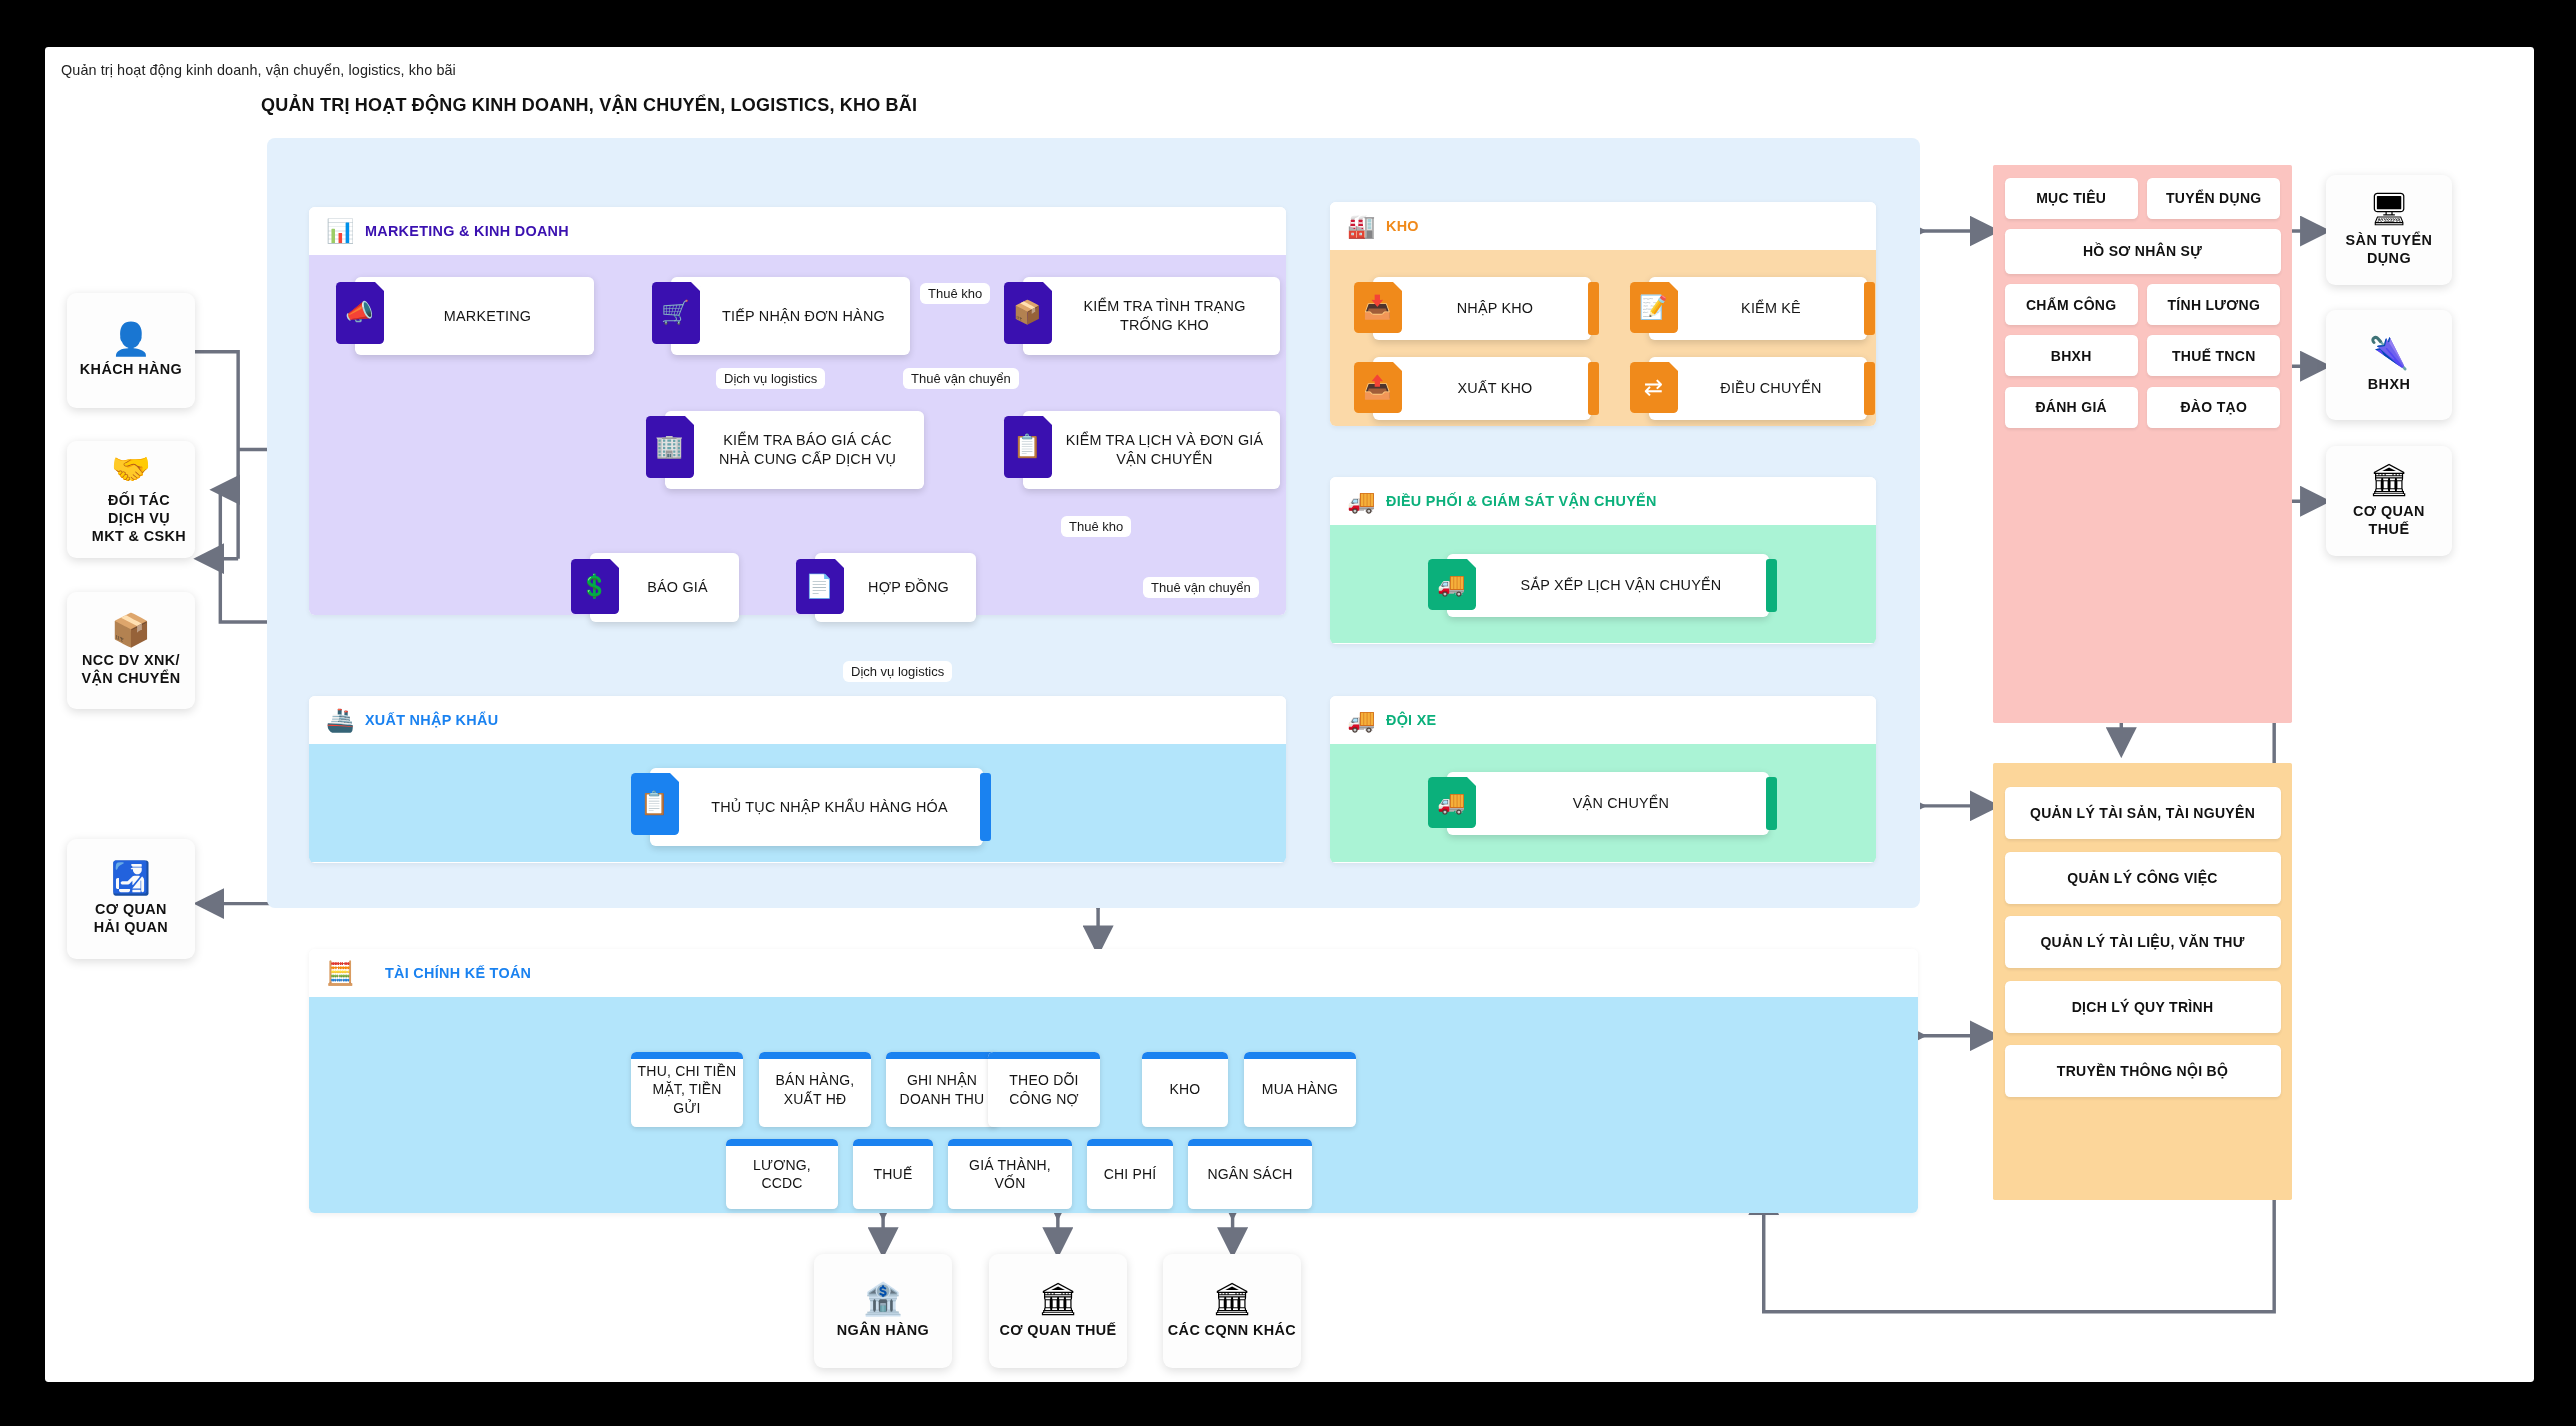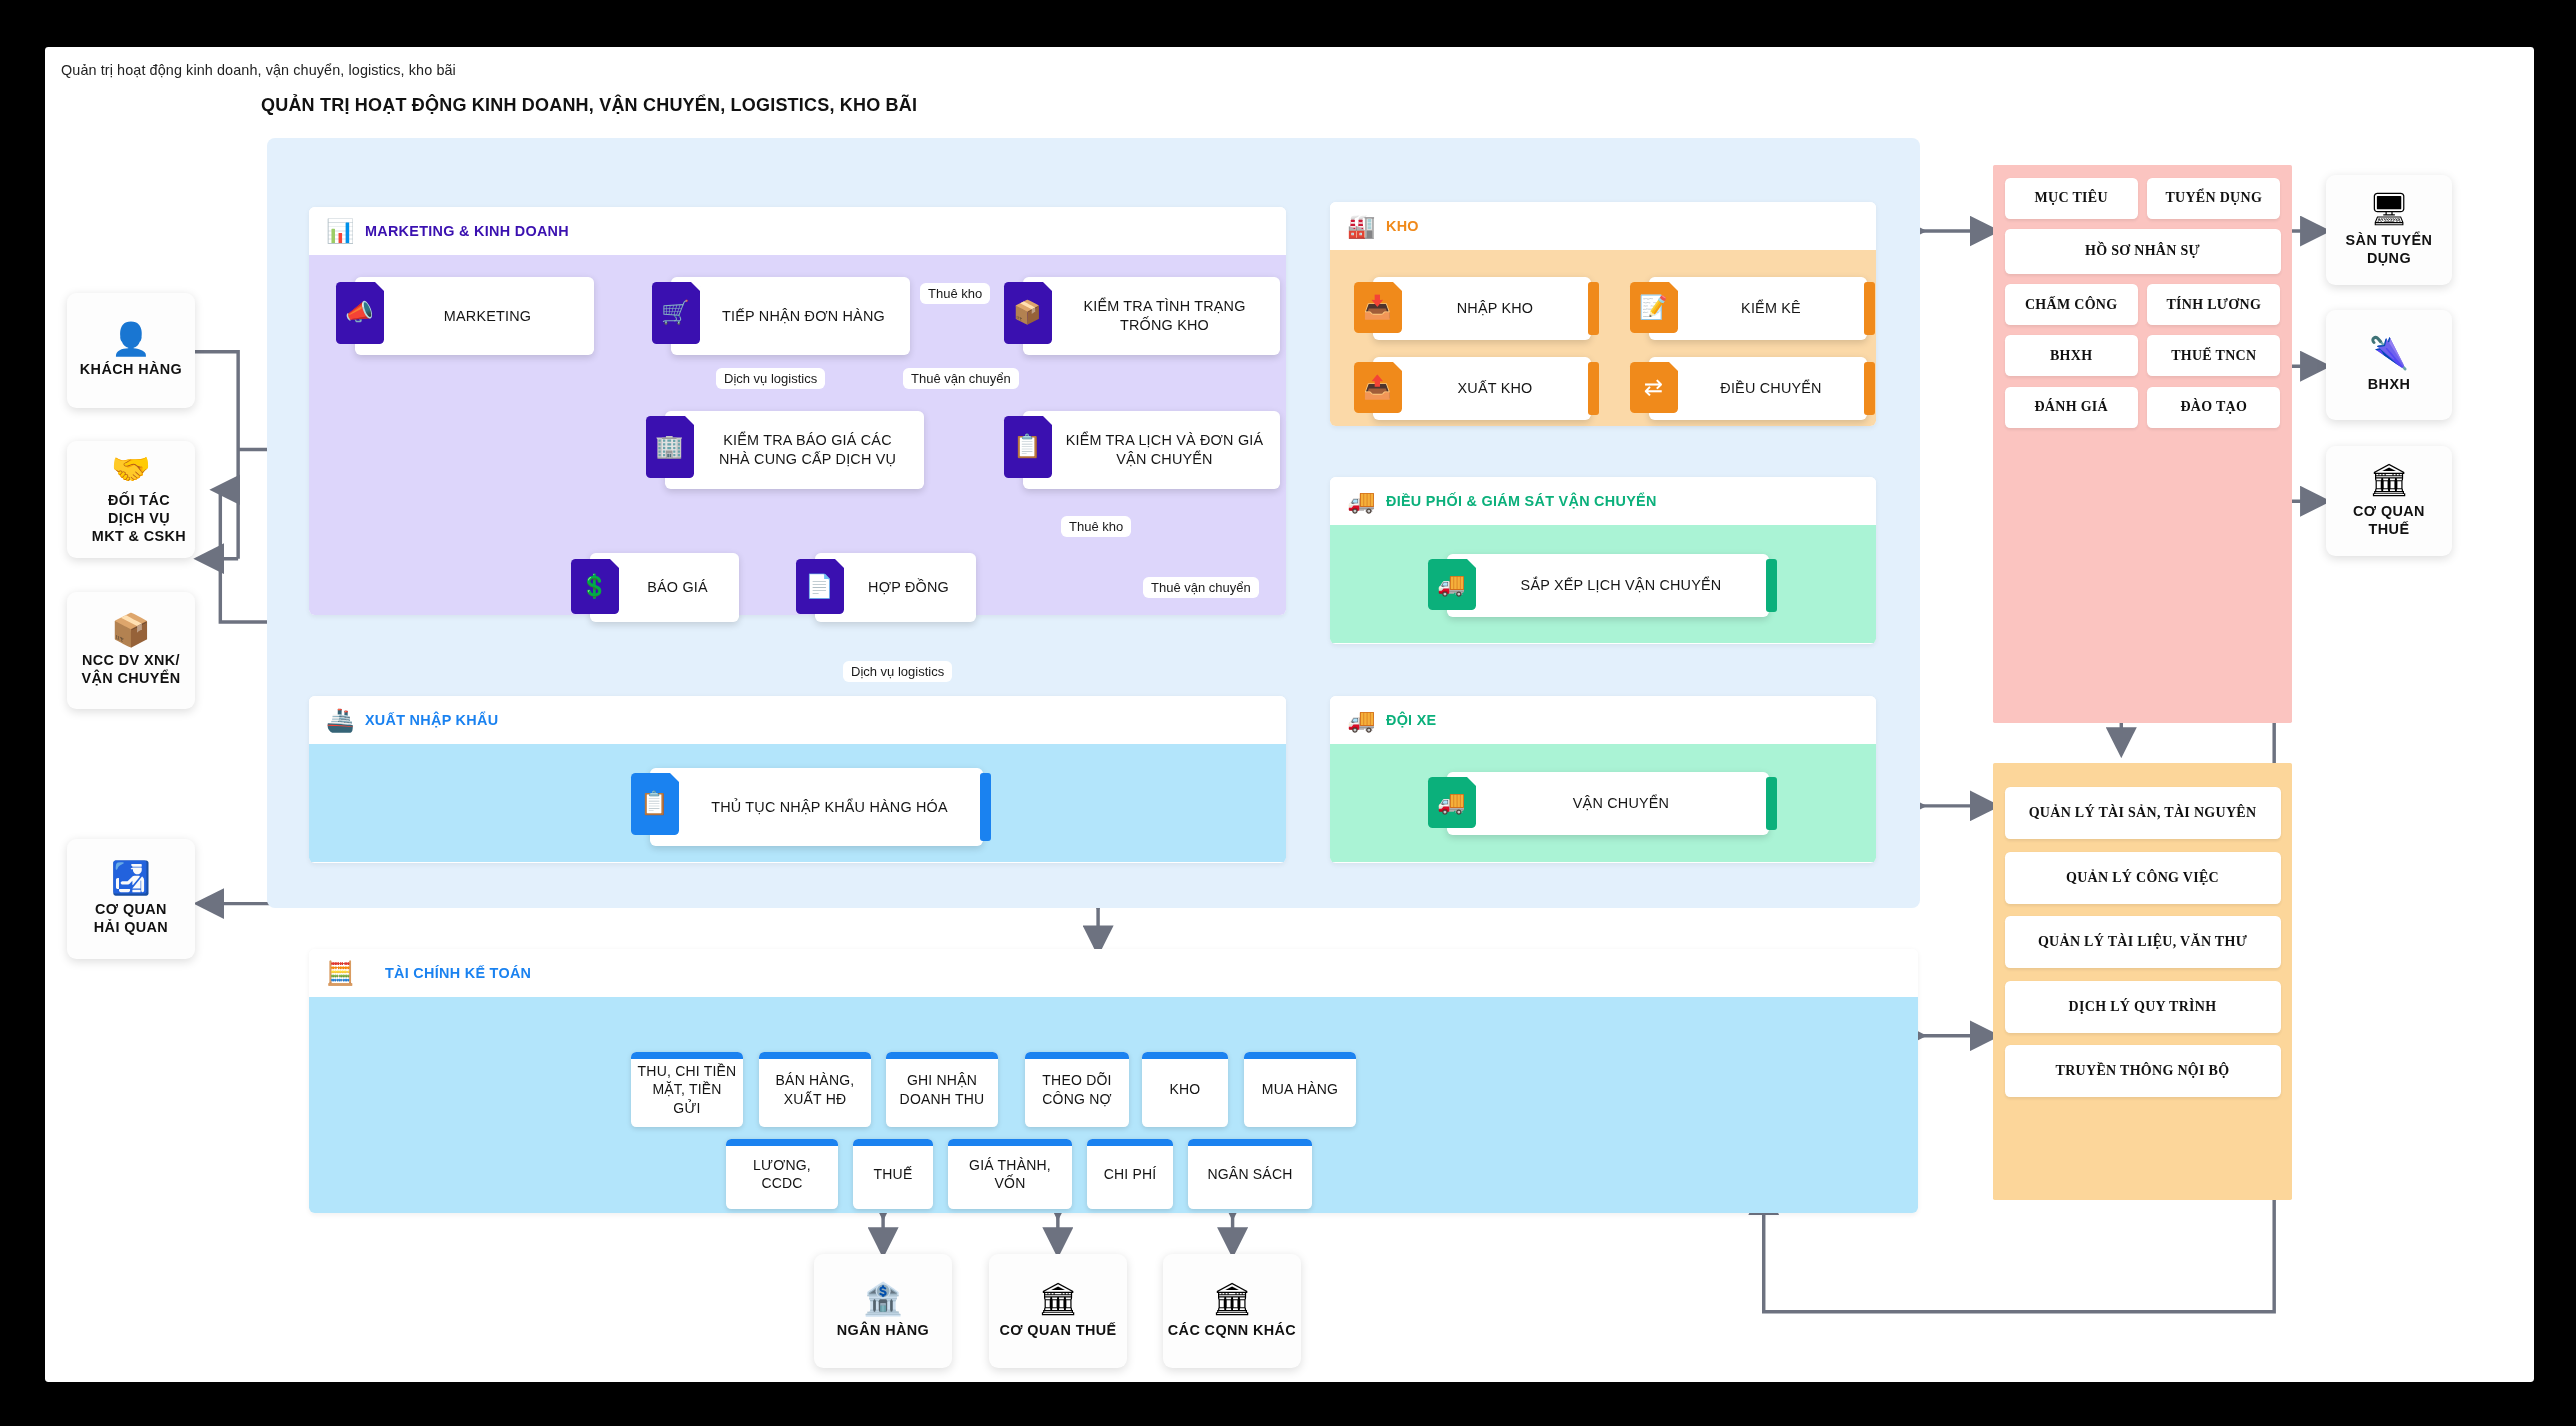--- a/index.html
+++ b/index.html
@@ -73,21 +73,20 @@
   
   .panel{position:absolute;border-radius:1.7px;overflow:hidden;}
   .panel .phead{height:53px;display:flex;align-items:center;justify-content:center;
     color:#fff;font-size:19px;font-weight:bold;letter-spacing:0.2px;}
   .panel .pbody{padding:12.6px 11.5px 19.5px 11.5px;display:flex;flex-wrap:wrap;gap:10.3px 9.2px;
     align-content:flex-start;}
   .chip{
     background:#fff;border-radius:5.2px;display:flex;align-items:center;justify-content:center;
     font-size:14px;font-weight:bold;color:#111;letter-spacing:0.3px;text-align:center;
     box-shadow:0 1.1px 2.9px rgba(0,0,0,.07);
-    font-family:Liberation Serif, serif;
   }
   .chip.half{width:calc(50% - 4.6px);height:41px;}
   .chip.full{width:100%;height:45px;}
   .chip.row{width:100%;height:52px;}
 
   
   .fin{
     position:absolute;background:#fff;border-radius:5.2px;
     box-shadow:0 1.7px 5.2px rgba(0,0,0,.13);
     display:flex;align-items:center;justify-content:center;text-align:center;
@@ -318,21 +317,21 @@
     </div>
     <div class="secbody" style="height:216px;background:#b3e5fb;"></div>
   </div>
 
   <div class="abs fin" style="left:586px;top:1005px;width:112px;height:75px;white-space:pre-line;">THU, CHI TIỀN
 MẶT, TIỀN GỬI</div>
   <div class="abs fin" style="left:714px;top:1005px;width:112px;height:75px;white-space:pre-line;">BÁN HÀNG,
 XUẤT HĐ</div>
   <div class="abs fin" style="left:841px;top:1005px;width:112px;height:75px;white-space:pre-line;">GHI NHẬN
 DOANH THU</div>
-  <div class="abs fin" style="left:980px;top:1005px;width:104px;height:75px;white-space:pre-line;">THEO DÕI
+  <div class="abs fin" style="left:943px;top:1005px;width:112px;height:75px;white-space:pre-line;">THEO DÕI
 CÔNG NỢ</div>
   <div class="abs fin" style="left:1097px;top:1005px;width:86px;height:75px;">KHO</div>
   <div class="abs fin" style="left:1199px;top:1005px;width:112px;height:75px;">MUA HÀNG</div>
 
   <div class="abs fin" style="left:681px;top:1092px;width:112px;height:70px;">LƯƠNG, CCDC</div>
   <div class="abs fin" style="left:808px;top:1092px;width:80px;height:70px;">THUẾ</div>
   <div class="abs fin" style="left:903px;top:1092px;width:124px;height:70px;">GIÁ THÀNH, VỐN</div>
   <div class="abs fin" style="left:1042px;top:1092px;width:86px;height:70px;">CHI PHÍ</div>
   <div class="abs fin" style="left:1143px;top:1092px;width:124px;height:70px;">NGÂN SÁCH</div>
 

